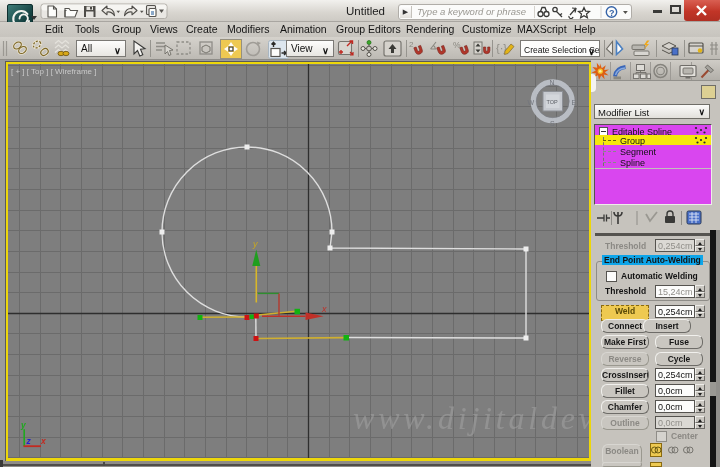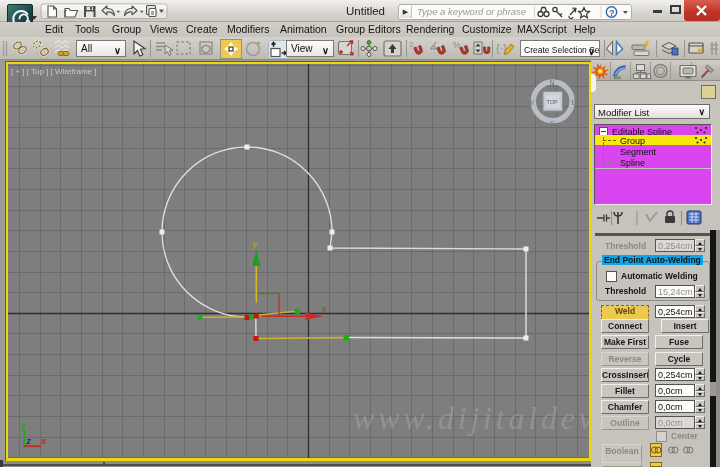--- a/index.html
+++ b/index.html
@@ -24,21 +24,21 @@
 
 #toolbar { left:0; top:37px; width:720px; height:23px; background:linear-gradient(#d5d2cc,#bdbab4); border-bottom:1px solid #8f8d88; }
 .combo { position:absolute; background:#fdfdfc; border:1px solid #7b7975; font-size:10px; color:#111; white-space:nowrap; overflow:hidden; }
 .combo .arr { position:absolute; right:2px; top:2px; width:11px; color:#111; font-size:9.5px; font-weight:bold; text-align:center; }
 
 #vpborder { left:6px; top:62px; width:585px; height:399px; background:#edd70a; }
 #viewport { left:8px; top:64px; width:581px; height:394px; background:#7e7e7e; overflow:hidden; }
 #vplabel { left:3px; top:3px; font-size:8px; color:#c9c9c9; }
 
 #panel { left:591px; top:60px; width:129px; height:407px; background:#c6c3bd; font-size:9.5px; color:#141414; }
-.btn3d { position:absolute; background:#c9c6c0; border:1px solid; border-color:#f1f0ed #6e6c68 #6e6c68 #f1f0ed; border-radius:0; text-align:center; font-size:8.5px; font-weight:bold; color:#161616; white-space:nowrap; overflow:hidden; }
+.btn3d { position:absolute; background:#c9c6c0; border:1px solid; border-color:#f1f0ed #6e6c68 #6e6c68 #f1f0ed; border-radius:6px; text-align:center; font-size:8.5px; font-weight:bold; color:#161616; white-space:nowrap; overflow:hidden; }
 .btn3d.dis { color:#8b8984; }
 .spin { position:absolute; background:#fcfcfb; border:1px solid #55534f; font-size:9px; color:#111; padding-left:2px; }
 .spin.dis { color:#908e89; background:#dbd9d4; }
 .spinarrows { position:absolute; width:10px; }
 .spinarrows div { height:50%; background:#c9c6c0; border:1px solid; border-color:#eeede9 #6e6c68 #6e6c68 #eeede9; position:relative; }
 .spinarrows div:after { content:''; position:absolute; left:2px; top:1.5px; border-left:2.5px solid transparent; border-right:2.5px solid transparent; }
 .spinarrows div.u:after { border-bottom:3px solid #1a1a1a; }
 .spinarrows div.d:after { border-top:3px solid #1a1a1a; }
 
 #bottomstrip { left:0; top:461px; width:591px; height:6px; background:linear-gradient(#8f8d88 0 3px, #504e4a 3px 5px, #8f8d88 5px); }
@@ -407,21 +407,21 @@
         <div class="u"></div>
         <div class="d"></div>
       </div>
     <div class="abs" style="left:10px; top:245px; width:48px; height:16px; background:#eec951; border:1px dashed #8a6a10; text-align:center; font-size:8.5px; font-weight:bold; color:#5a4a08; line-height:11px">Weld</div>
     <div class="abs spin" style="left:64px; top:245px; width:40px; height:13px; line-height:12px">0,254cm</div>
     <div class="abs spinarrows" style="left:104px; top:245px; height:13px">
         <div class="u"></div>
         <div class="d"></div>
       </div>
     <div class="abs btn3d" style="left:10px; top:259px; width:48px; height:14px; line-height:13px">Connect</div>
-    <div class="abs btn3d" style="left:70px; top:259px; width:48px; height:14px; line-height:13px">Insert</div>
+    <div class="abs btn3d" style="left:52px; top:259px; width:48px; height:14px; line-height:13px">Insert</div>
     <div class="abs btn3d" style="left:10px; top:275px; width:48px; height:14px; line-height:13px">Make First</div>
     <div class="abs btn3d" style="left:64px; top:275px; width:48px; height:14px; line-height:13px">Fuse</div>
     <div class="abs btn3d dis" style="left:10px; top:292px; width:48px; height:14px; line-height:13px; border-color:#d8d6d1 #9a988f #9a988f #d8d6d1">Reverse</div>
     <div class="abs btn3d" style="left:64px; top:292px; width:48px; height:14px; line-height:13px">Cycle</div>
     <div class="abs btn3d" style="left:10px; top:308px; width:48px; height:14px; line-height:13px">CrossInsert</div>
     <div class="abs spin" style="left:64px; top:308px; width:40px; height:13px; line-height:12px">0,254cm</div>
     <div class="abs spinarrows" style="left:104px; top:308px; height:13px">
         <div class="u"></div>
         <div class="d"></div>
       </div>

